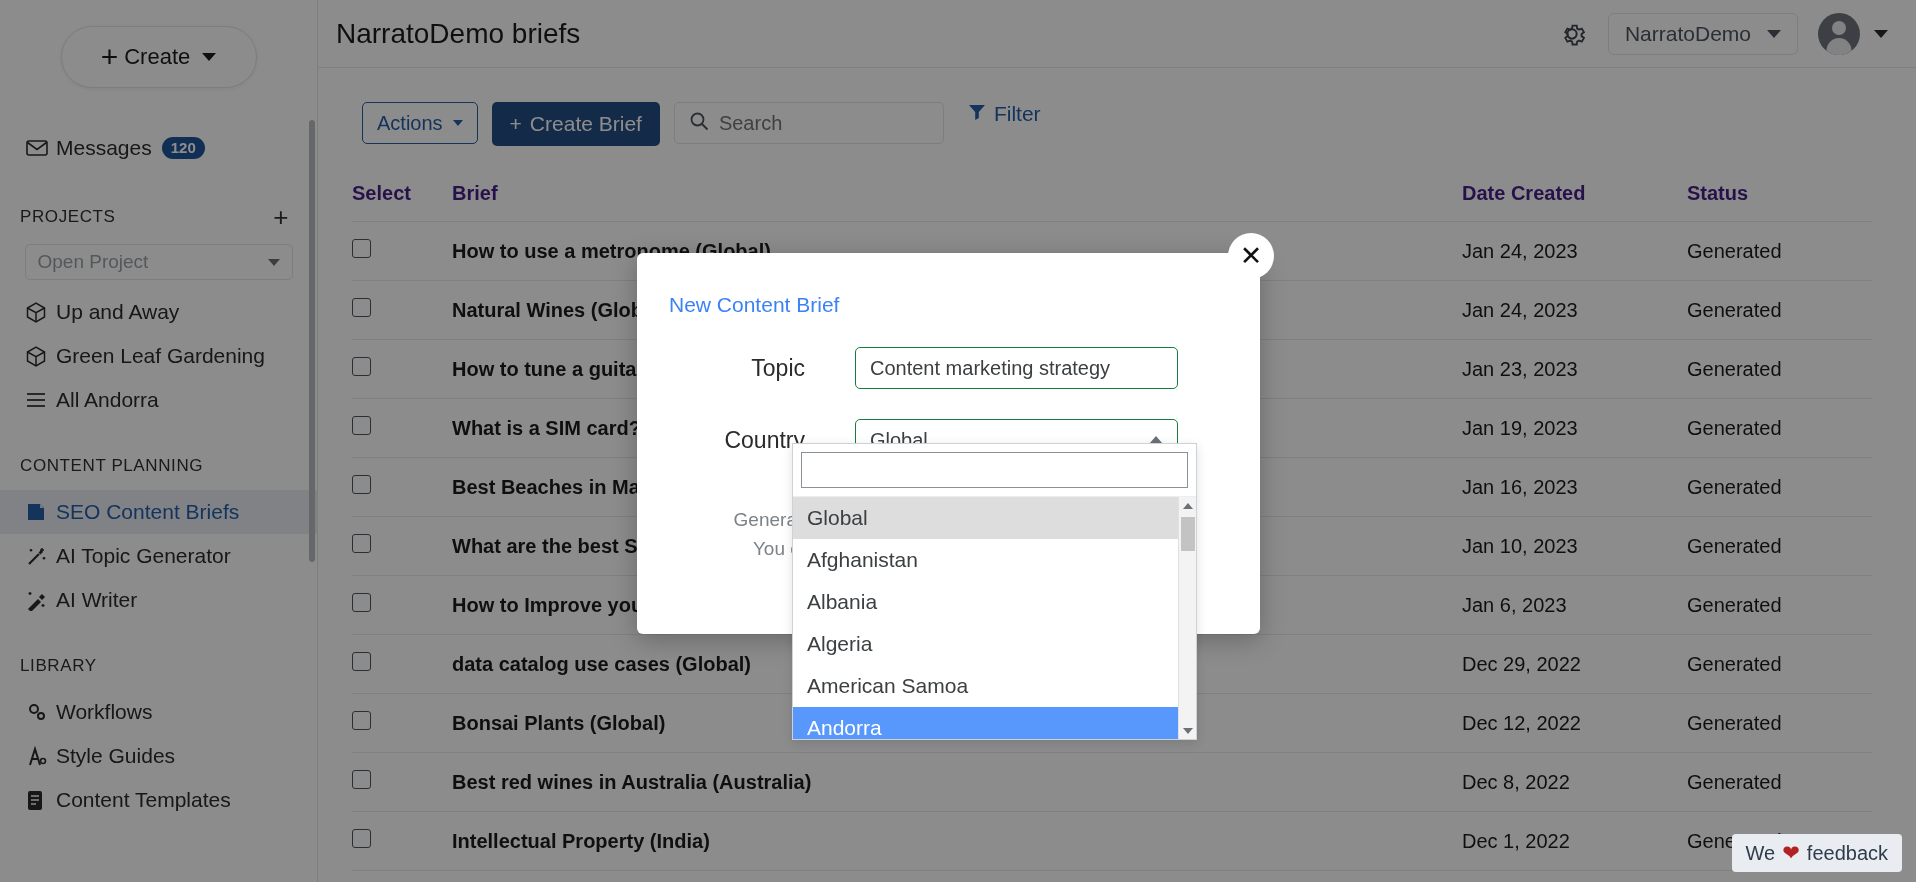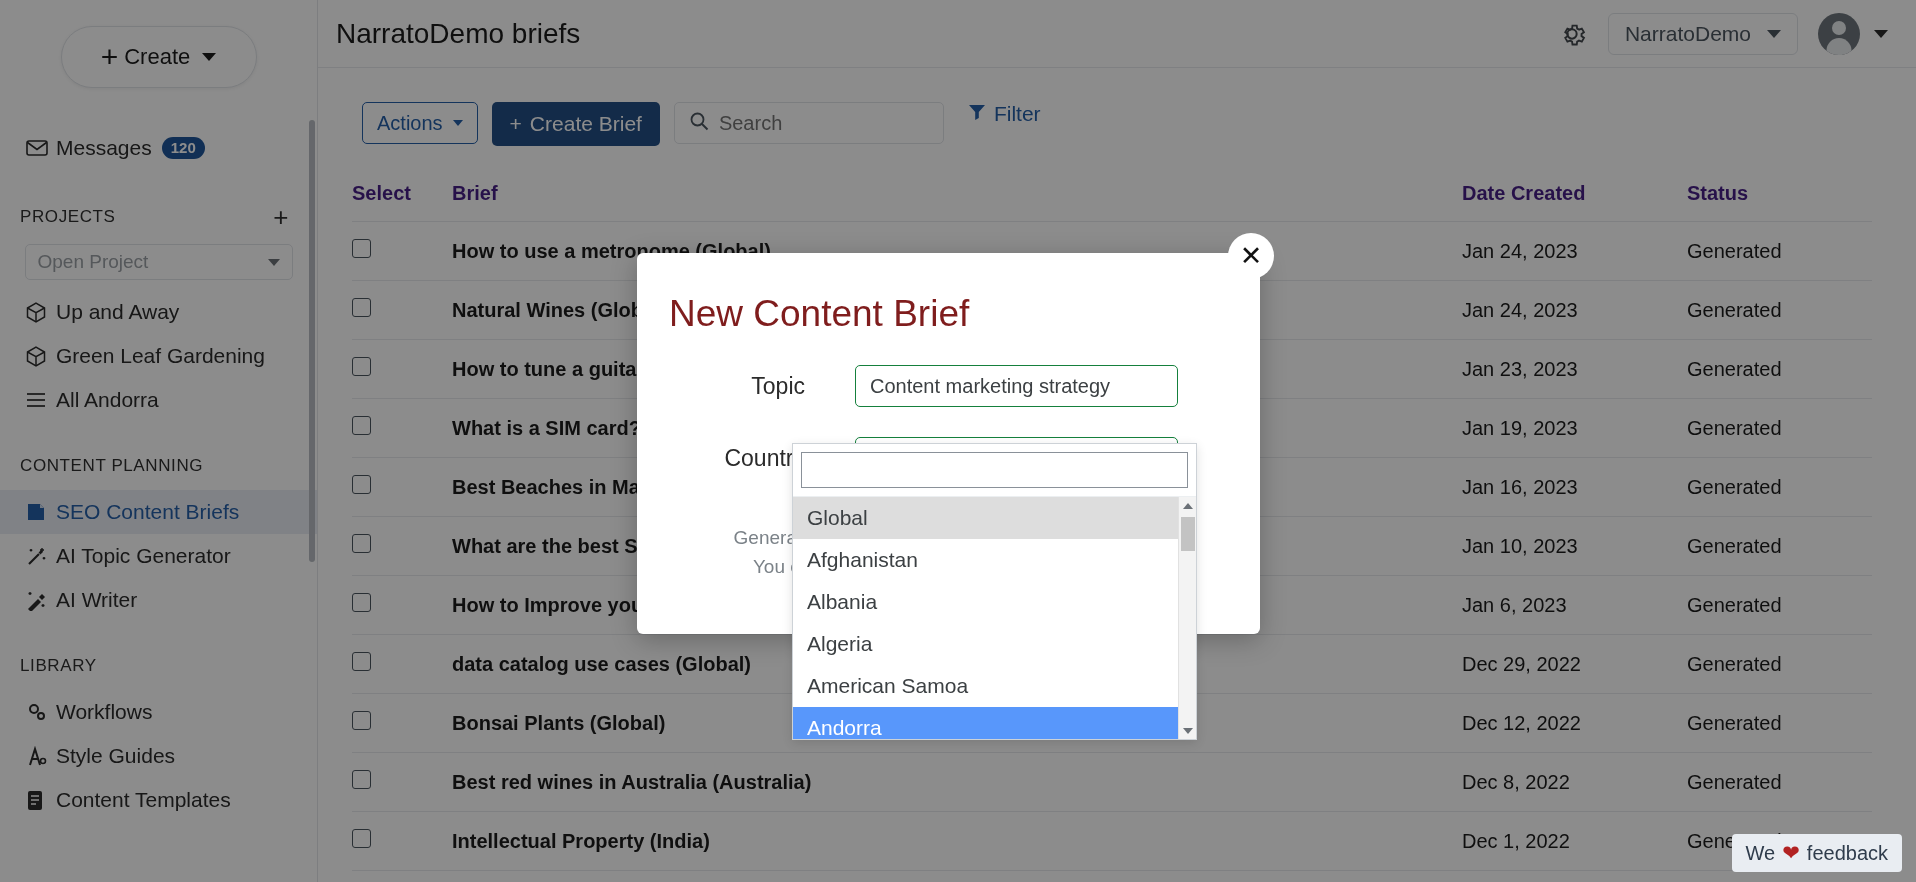--- a/index.html
+++ b/index.html
@@ -188,21 +188,21 @@
     box-shadow: 0 6px 26px rgba(0,0,0,.25);
     z-index: 50;
   }
   .modal-close {
     position:absolute; right:-14px; top:-20px;
     width:46px;height:46px;border-radius:50%;
     background:#fff; display:flex;align-items:center;justify-content:center;
     font-size:27px; color:#111; cursor:pointer; font-weight:400;
     line-height:1;
   }
-  .modal h2 { font-size:37px; font-weight:400; color:#7f1d1d; padding: 40px 0 0 32px; }
+  .modal h2 { font-size:21px; font-weight:400; color:#3b82f6; padding: 40px 0 0 32px; }
   .form-row { display:flex; align-items:center; margin: 30px 0 0 0; padding-left: 32px; gap: 28px; }
   .form-row .flbl { width: 158px; text-align:right; font-size:23px; color:#2b2b2b; padding-right: 22px; }
   .field {
     width: 323px; height: 42px;
     border:1px solid #15803d; border-radius:5px;
     display:flex;align-items:center;padding: 0 14px;
     font-size:20px;color:#3c4043;background:#fff;
   }
   .field.select { justify-content:space-between; cursor:pointer; }
   .caret-up {

